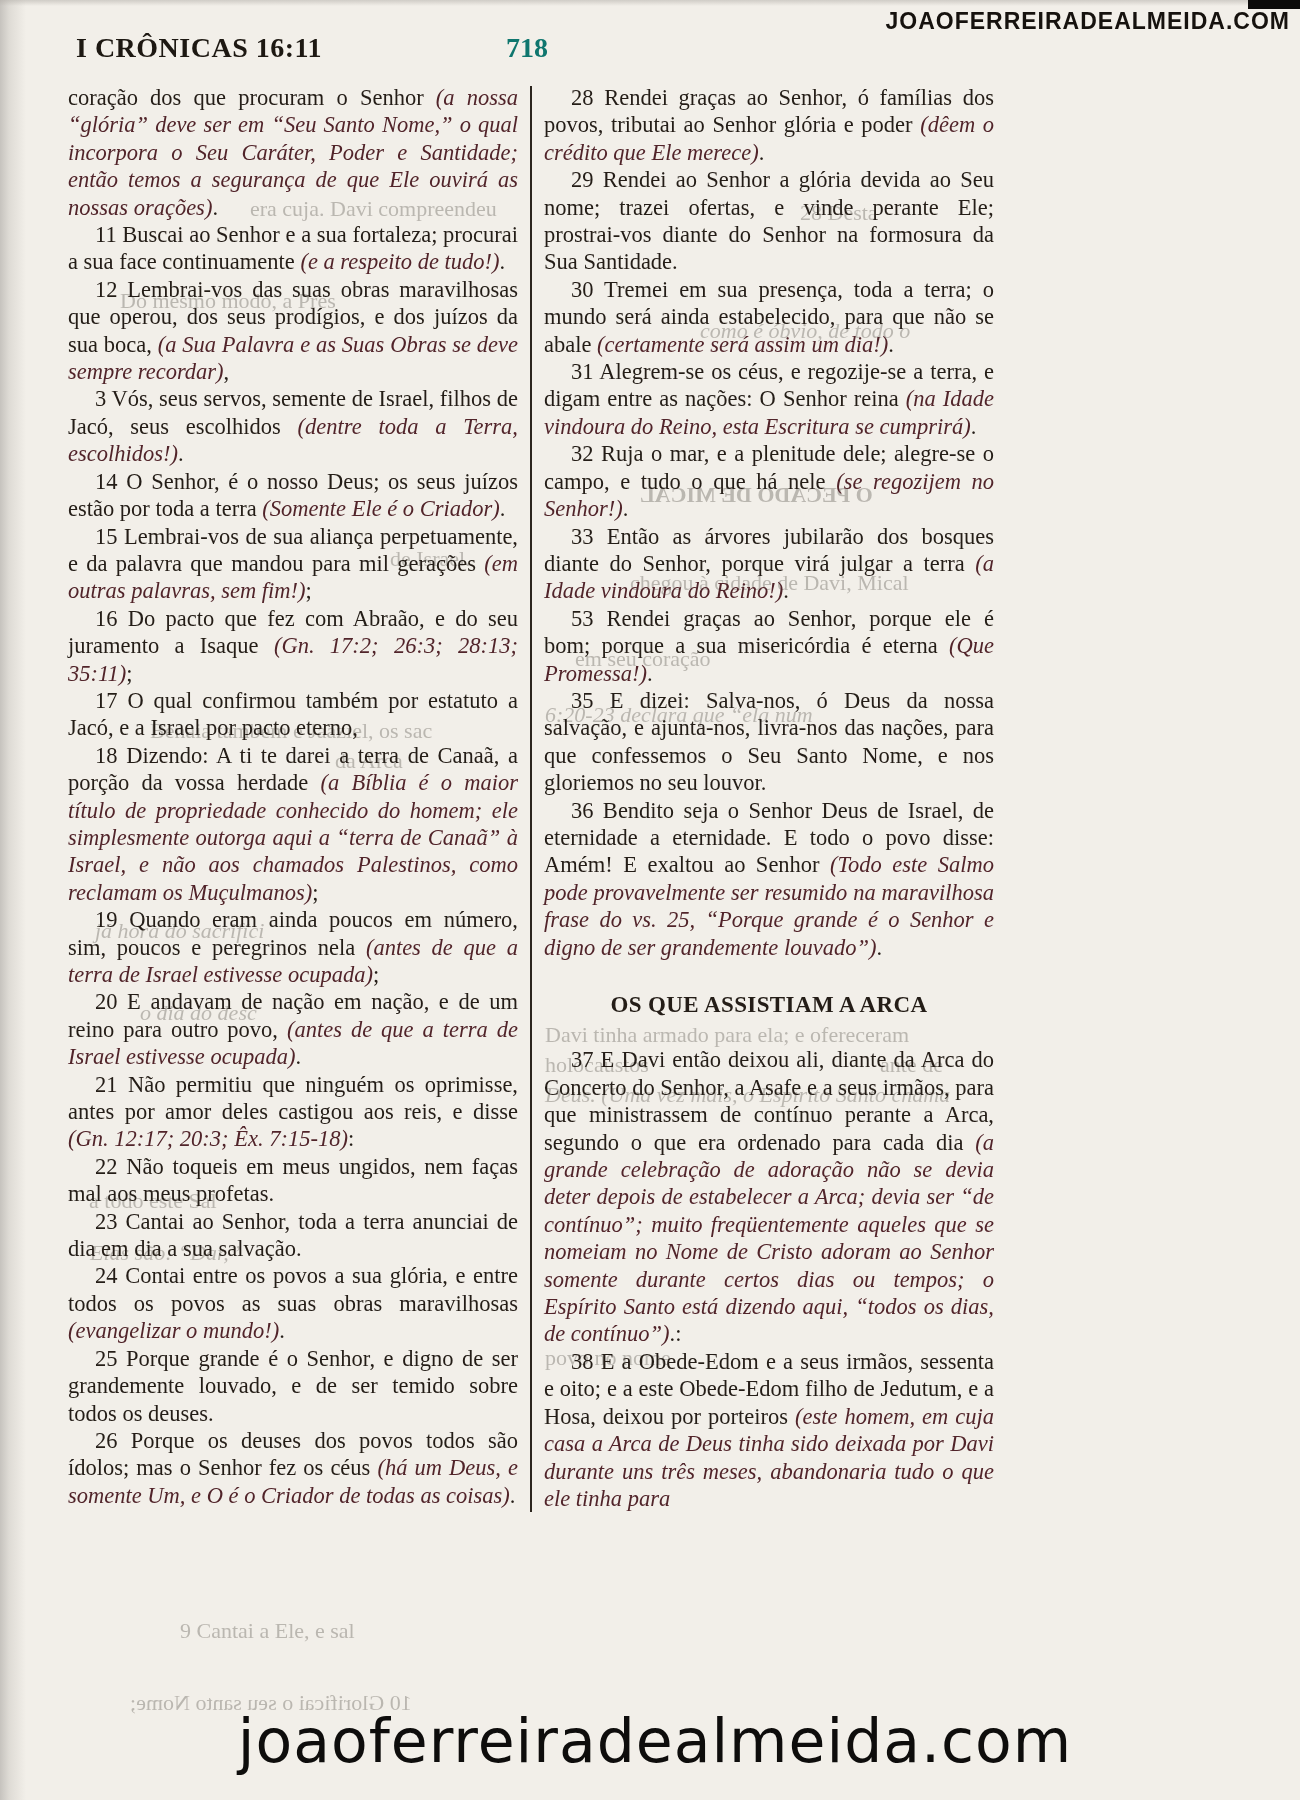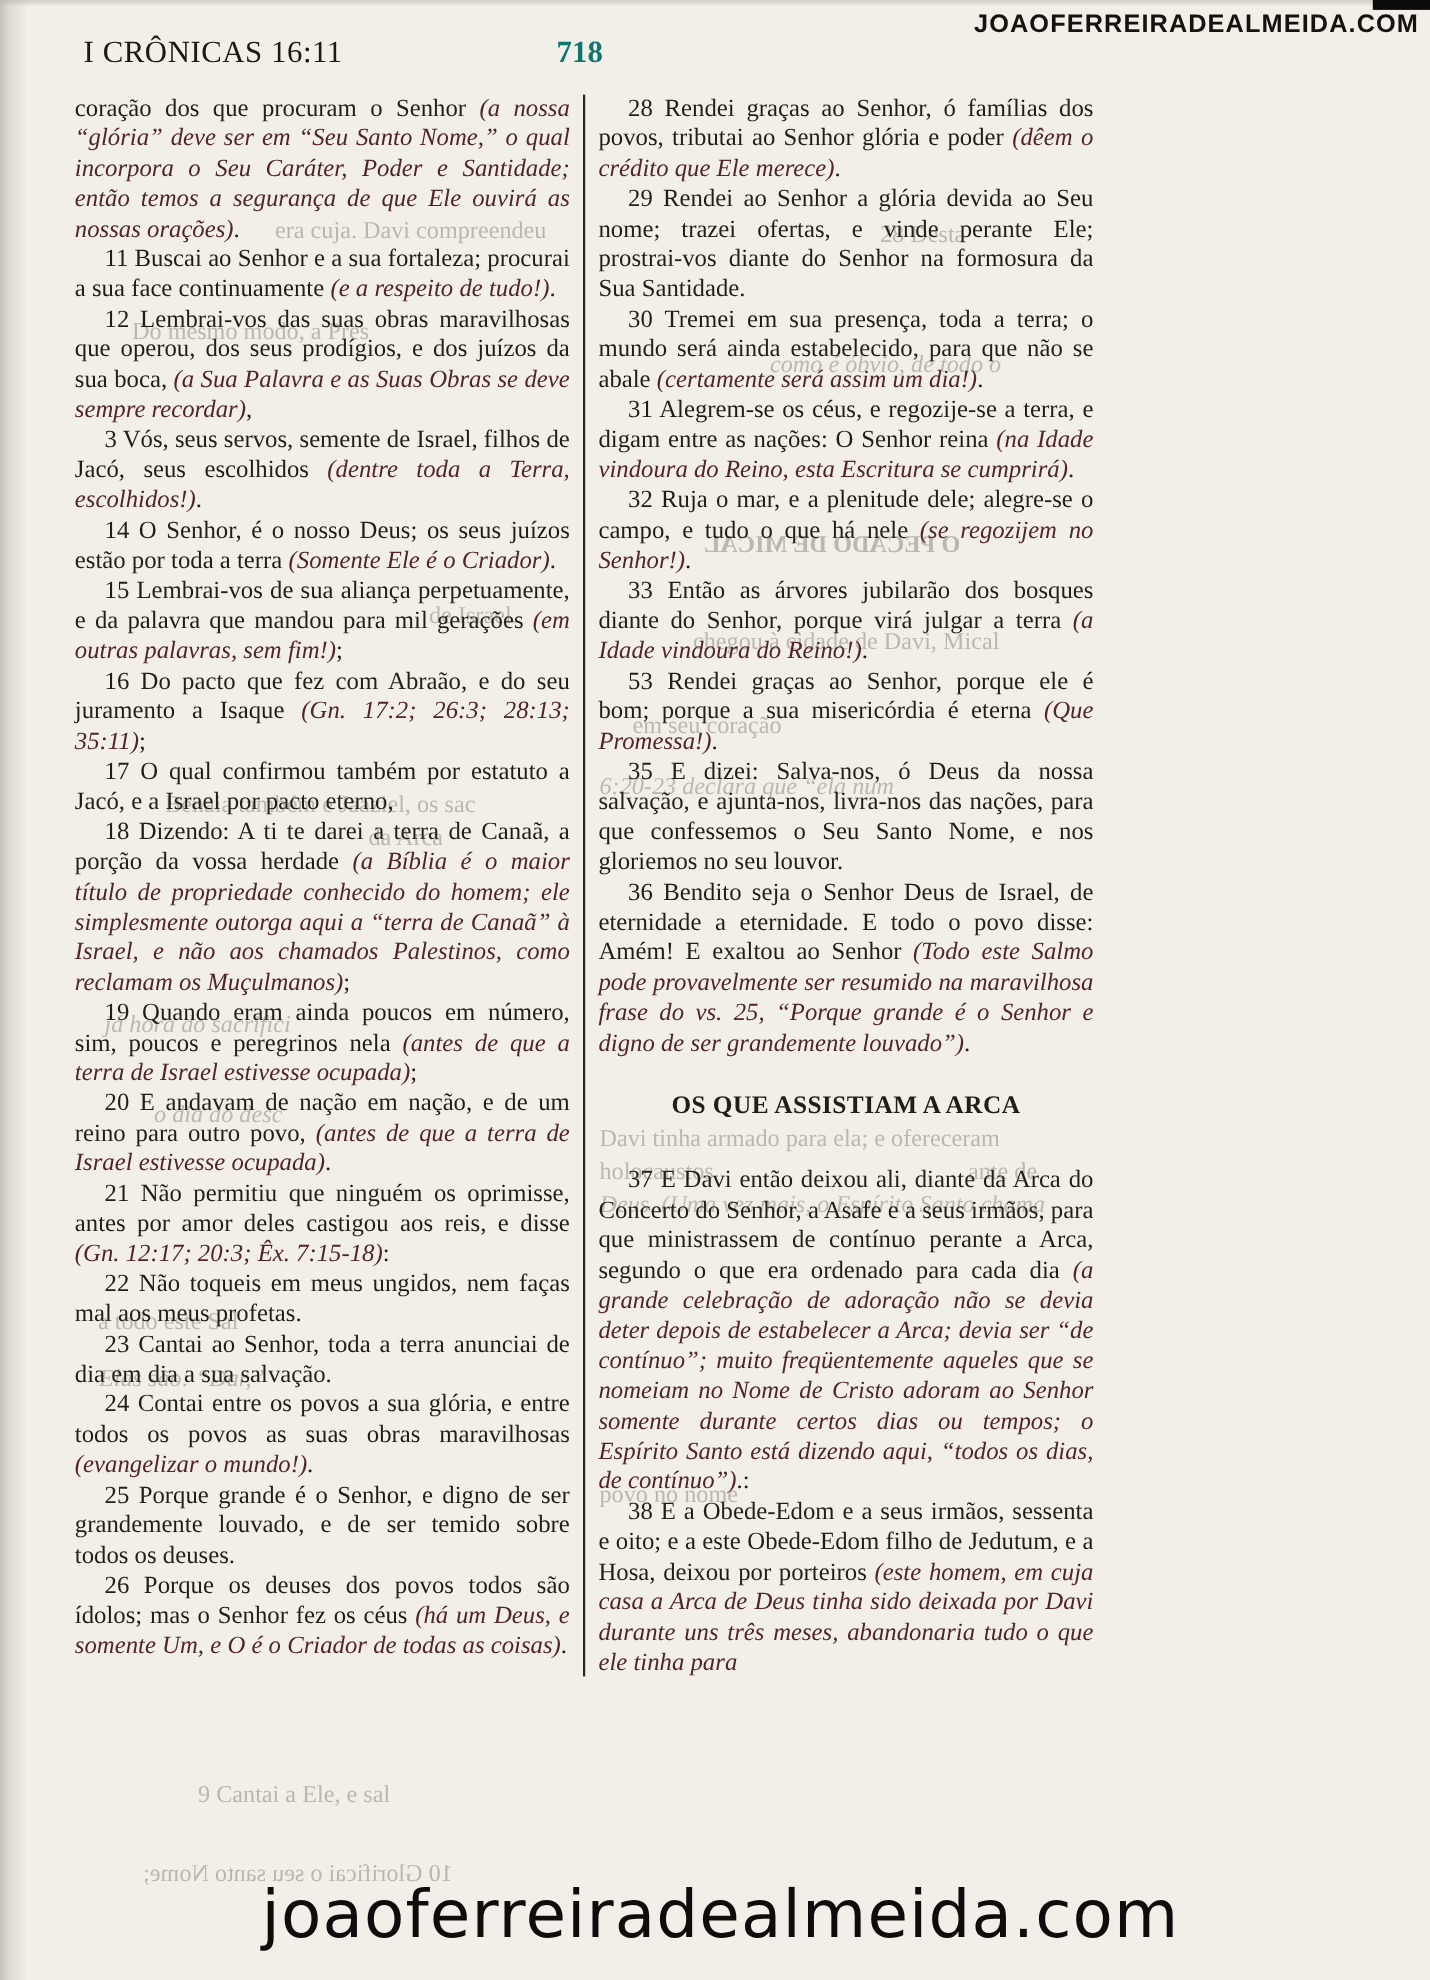--- a/index.html
+++ b/index.html
@@ -24,21 +24,21 @@
   .corner-mark{
     position:absolute;right:0;top:0;width:52px;height:9px;background:#0c0b0a;
   }
   .site-url-top{
     position:absolute;top:8px;right:10px;
     font-family:"Liberation Sans", sans-serif;
     font-weight:bold;font-size:23px;letter-spacing:1px;color:#16120e;
   }
   .book-ref{
     position:absolute;left:76px;top:32px;
-    font-size:28px;font-weight:normal;color:#1d1812;letter-spacing:.5px;
+    font-size:28px;font-weight:bold;color:#1d1812;letter-spacing:.5px;
   }
   .page-num{
     position:absolute;left:506px;top:32px;
     font-size:28px;font-weight:bold;color:#0f766e;
   }
   
   .ghost-layer{position:absolute;inset:0;pointer-events:none;}
   .ghost{
     position:absolute;color:rgba(110,104,98,.42);
     font-size:22px;white-space:nowrap;filter:blur(.6px);
@@ -50,21 +50,21 @@
   .text-block{
     position:absolute;left:68px;top:84px;width:930px;
     display:flex;align-items:stretch;
   }
   .col{width:450px;font-size:22.5px;line-height:27.4px;color:#241d17;text-align:justify;}
   .col-divider{width:2px;background:#2c251e;margin:2px 12px 0 12px;}
   .verse{margin:0;text-indent:27px;}
   .verse.noindent{text-indent:0;}
   .comment{font-style:italic;color:#51242a;}
   .sec-heading{
-    margin:30px 0 40px 0;text-align:center;text-indent:0;
+    margin:30px 0 28px 0;text-align:center;text-indent:0;
     font-size:23px;font-weight:bold;color:#241d17;letter-spacing:.4px;
   }
   .watermark-bottom{
     position:absolute;left:655px;top:1706px;transform:translateX(-50%);
     font-family:"DejaVu Sans", sans-serif;
     font-size:60px;color:#0e0d0c;letter-spacing:1px;white-space:nowrap;
   }
 </style>
 </head>
 <body>

